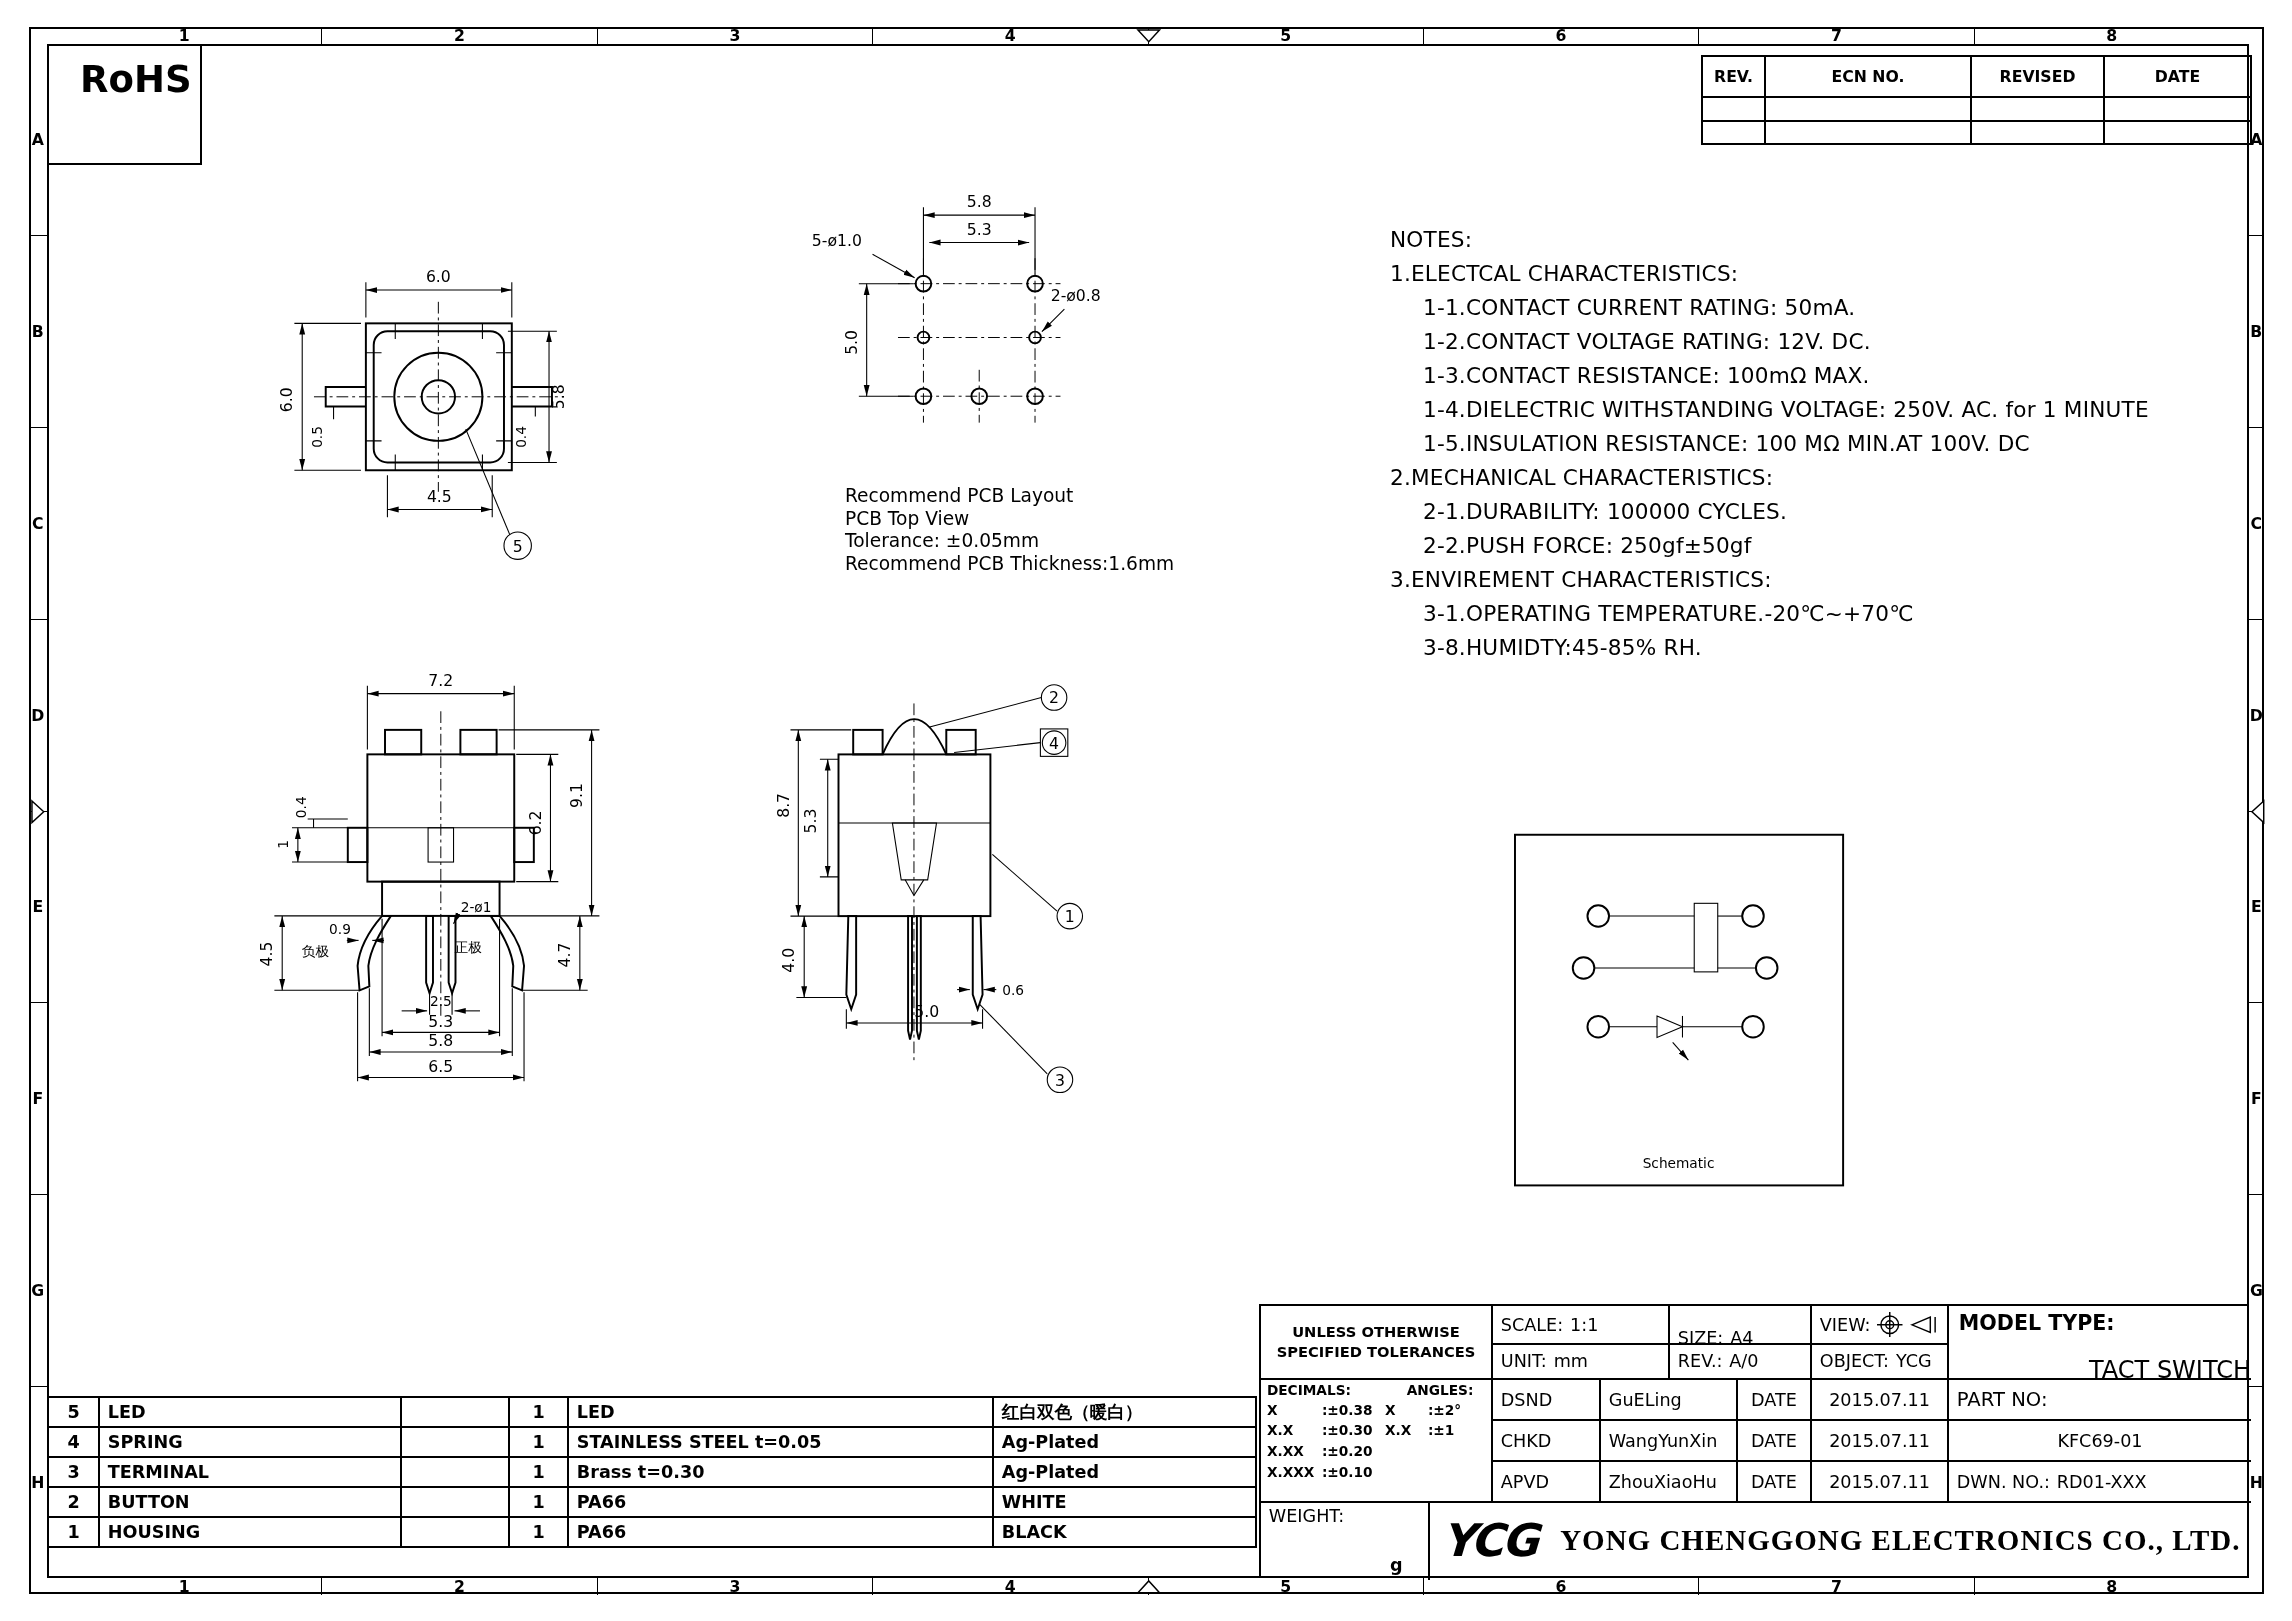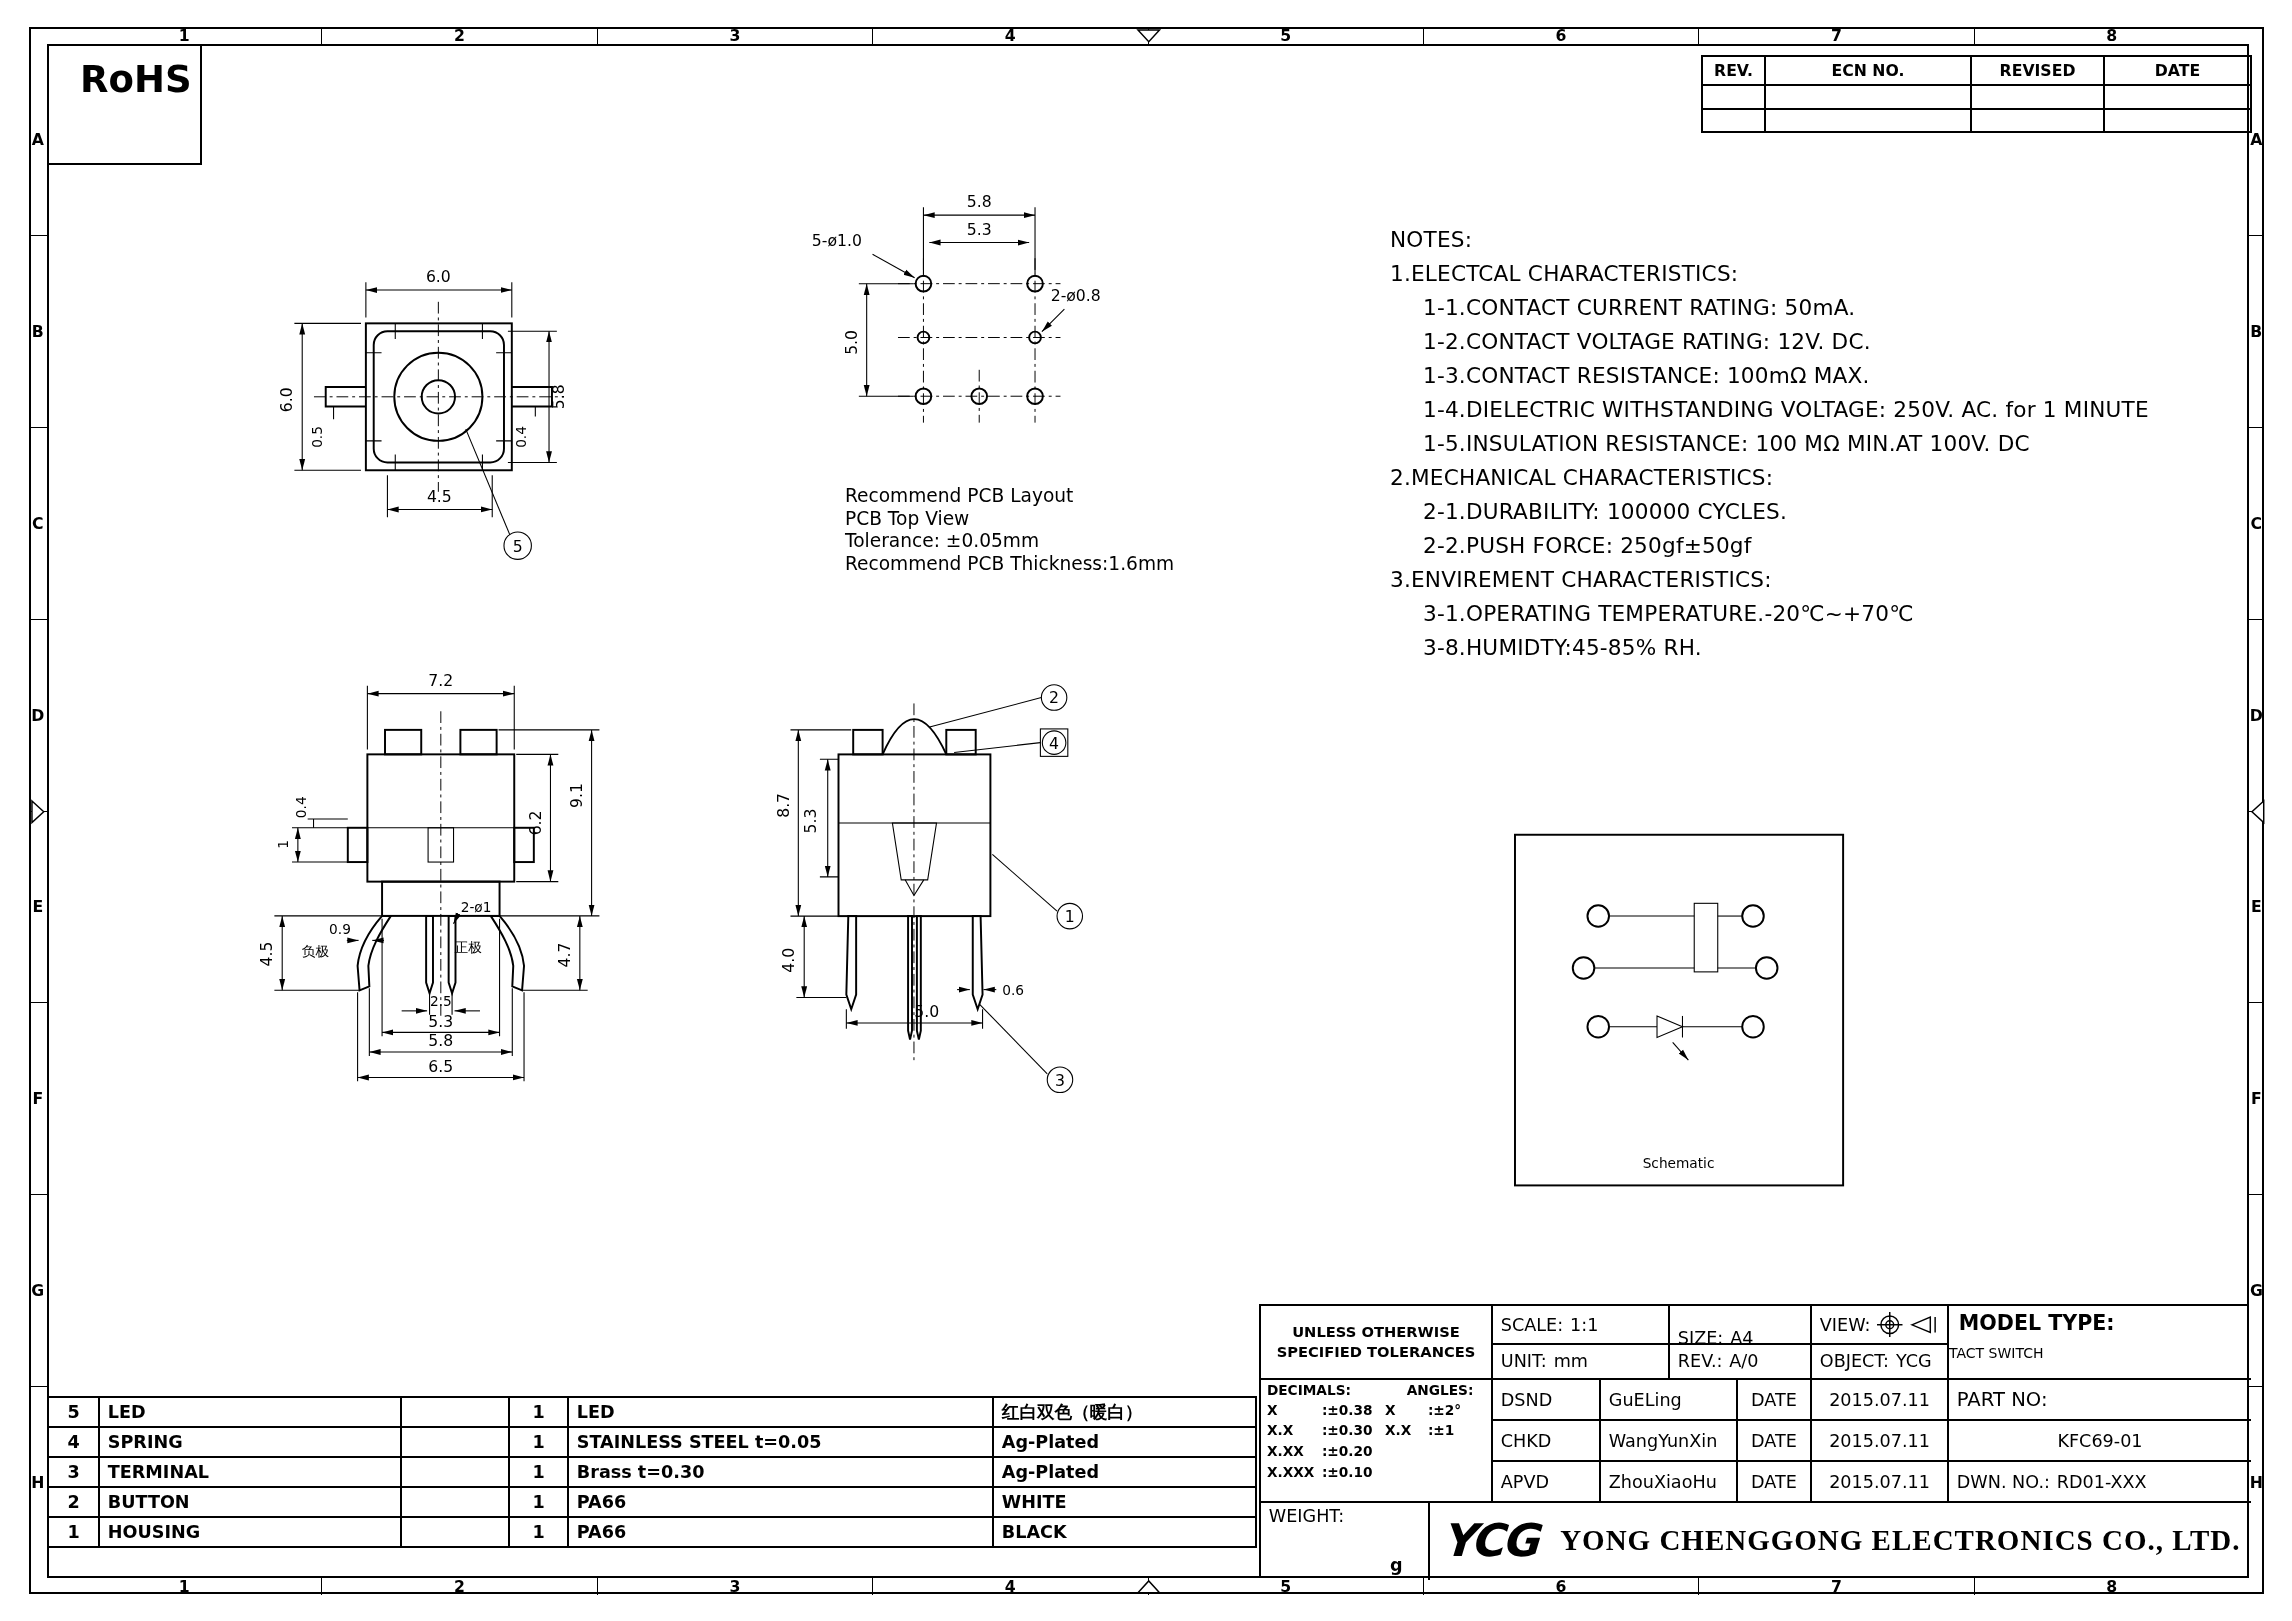--- a/index.html
+++ b/index.html
@@ -13,21 +13,21 @@
   .strip.v{flex-direction:column}
   .strip.v .gcell + .gcell{border-top:1.5px solid #000}
   #strip-top{left:47px;top:27.4px;width:2202px;height:16.7px}
   #strip-bottom{left:47px;top:1578px;width:2202px;height:16.7px}
   #strip-left{left:29px;top:44px;width:17.6px;height:1534px}
   #strip-right{left:2249px;top:44px;width:14.7px;height:1534px}
   .center-mark{position:absolute}
   #rohs-box{position:absolute;left:47px;top:44px;width:155px;height:121px;border-right:2.5px solid #000;border-bottom:2.5px solid #000;padding:13.7px 0 0 33px;font-size:37px;font-weight:bold}
   #rev-table{position:absolute;left:1701px;top:55px;border-collapse:collapse}
   #rev-table th,#rev-table td{border:2px solid #000;font-size:15.7px;font-weight:bold;text-align:center;padding:0}
-  #rev-table th{height:29px}
+  #rev-table th{height:41px}
   #rev-table td{height:23.5px}
   #notes{position:absolute;left:1390px;top:223px;font-size:21.6px;line-height:34px;letter-spacing:0.2px;white-space:nowrap}
   #notes .l1{padding-left:33px}
   #pcb-note{position:absolute;left:845px;top:485px;font-size:18.6px;line-height:22.5px;white-space:nowrap}
   #bom{position:absolute;left:47px;top:1396px;border-collapse:collapse;table-layout:fixed}
   #bom td{border:2px solid #000;font-size:17.6px;font-weight:600;height:30px;padding:0 7.8px;overflow:hidden;white-space:nowrap}
   #bom td.c{text-align:center;padding:0}
   .dwg{position:absolute}
   svg .ol{fill:none;stroke:#000;stroke-width:2}
   svg .tl{fill:none;stroke:#000;stroke-width:1.1}
@@ -39,21 +39,21 @@
   #title-block{position:absolute;left:1259px;top:1304px;width:990px;height:274px;border:2.5px solid #000}
   #title-block .vl,#title-block .hl{position:absolute;background:#000}
   .tcell{position:absolute;display:flex;align-items:center;padding-left:7.8px;gap:6.9px;font-size:17.6px;white-space:nowrap;overflow:hidden}
   .tcell.ctr{justify-content:center;padding-left:0}
   .bl{font-weight:normal}
   .tol-title{position:absolute;left:0;top:0;width:230px;height:72px;display:flex;flex-direction:column;align-items:center;justify-content:center;font-size:14.7px;font-weight:bold;line-height:19.6px}
   .tol-body{position:absolute;left:0;top:72px;width:230px;height:123px;padding:2.9px 3.9px}
   .tol-heads{display:flex;justify-content:space-between;font-size:13.7px;font-weight:bold;padding:1px 13.7px 2px 2px}
   .tol-grid{display:grid;grid-template-columns:55px 63px 43px 57px;font-size:13.7px;font-weight:bold;line-height:20.6px;padding-left:2px}
   .mt-label{font-weight:bold;font-size:20.6px;padding:4.9px 0 0 9.8px}
-  .mt-value{text-align:left;font-size:14px;margin-top:10px}
+  .mt-value{text-align:right;font-size:24px;margin-top:21px}
   .weight-cell{position:absolute;left:0;top:195px;width:167px;height:79px}
   .weight-cell .wl{position:absolute;left:7.8px;top:4.9px;font-size:17.6px;font-weight:normal}
   .weight-cell .wu{position:absolute;right:25.5px;bottom:4.9px;font-size:17.6px;font-weight:bold}
   .company-cell{position:absolute;left:167px;top:195px;width:823px;height:79px;display:flex;align-items:center}
   .logo{font-size:45px;font-weight:b old;font-weight:bold;font-style:italic;transform:skewX(-6deg);margin-left:17.6px;letter-spacing:-2px}
   .company-name{font-family:"Liberation Serif",serif;font-weight:bold;font-size:29px;margin-left:19.6px;letter-spacing:1px}
 </style>
 </head>
 <body>
 

